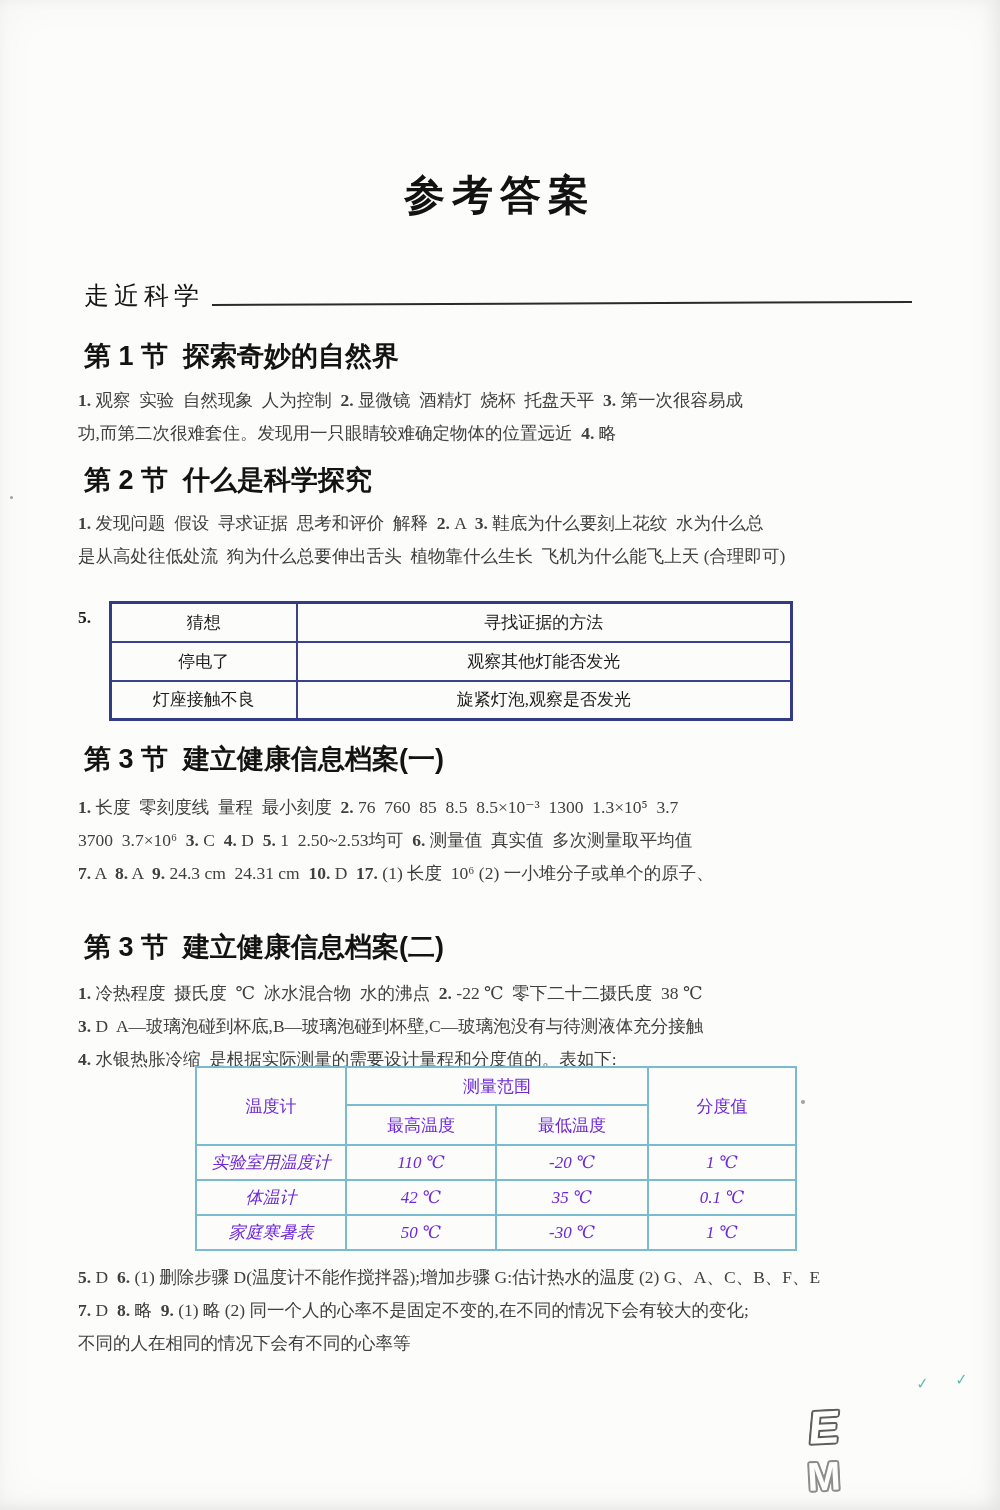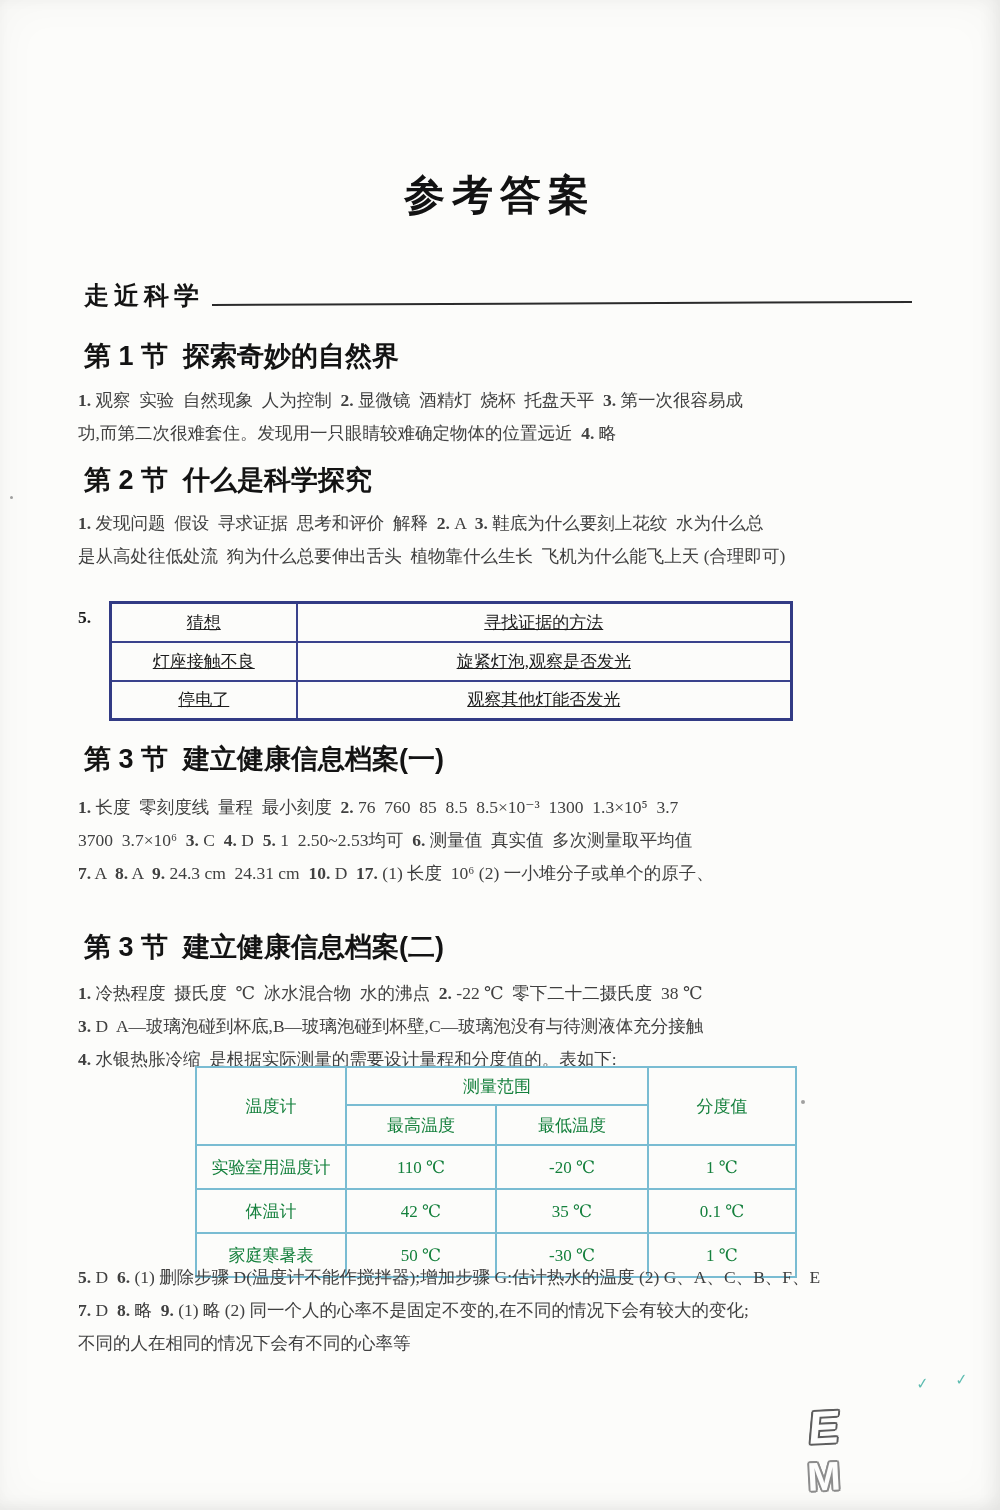--- a/index.html
+++ b/index.html
@@ -9,41 +9,41 @@
     font-family:"Liberation Serif","DejaVu Serif",serif;color:#1c1c1c;
     box-shadow:inset 0 0 45px rgba(0,0,0,.035), inset -10px 0 14px rgba(0,0,0,.04), inset 0 -8px 12px rgba(0,0,0,.03);
   }
   .title{
     position:absolute;top:168px;left:0;width:100%;text-align:center;
     font-family:Liberation Mono, monospace;
     font-weight:700;font-size:41px;letter-spacing:7px;color:#121212;
   }
   .unit{position:absolute;left:84px;right:88px;top:280px;display:flex;align-items:flex-end;}
   .unit-label{
-    font-family:"Liberation Sans","DejaVu Sans",sans-serif;font-weight:700;
+    font-family:"Liberation Sans","DejaVu Sans",sans-serif;font-weight:400;
     font-size:25px;letter-spacing:5px;color:#141414;line-height:30px;white-space:pre;
   }
   .unit-line{flex:1;border-bottom:2px solid #2b2b2b;margin-left:8px;margin-bottom:4px;transform:rotate(-0.25deg);transform-origin:left bottom;}
   .sec-h{
     position:absolute;left:84px;white-space:pre;
     font-family:"Liberation Sans","DejaVu Sans",sans-serif;font-weight:700;font-size:27px;color:#131313;
   }
   .s1h{top:338px}.s2h{top:462px}.s3ah{top:741px}.s3bh{top:929px}
   .lines{position:absolute;left:78px;width:860px;font-size:17.5px;}
   .s1l{top:384px}.s2l{top:507px}.s3al{top:791px}.s3bl{top:977px}.endl{top:1261px}
   .tline{white-space:pre;line-height:33px;color:#404040;}
   .tline b{font-weight:700;}
   .q5{position:absolute;left:78px;top:607px;font-size:17.5px;font-weight:700;}
   table{border-collapse:collapse;table-layout:fixed;}
-  .t1{position:absolute;left:109px;top:601px;width:681px;border:3px solid #323b84;text-decoration:underline;}
+  .t1{position:absolute;left:109px;top:601px;width:681px;border:3px solid #323b84;}
   .t1 th,.t1 td{border:2px solid #3a428c;text-align:center;font-weight:400;font-size:17px;padding:0;vertical-align:middle;}
   .t1 tr{height:39px;}
   .t2{position:absolute;left:195px;top:1066px;width:600px;border:2.5px solid #6fa9c6;font-size:17px;}
-  .t2 th,.t2 td{border:2px solid #79bcd2;text-align:center;font-weight:400;padding:0;vertical-align:middle;color:#15803d;}
-  .t2 tr.h1{height:38px;}.t2 tr.h2{height:40px;}.t2 tr.dr{height:44px;}
+  .t2 th,.t2 td{border:2px solid #79bcd2;text-align:center;font-weight:400;padding:0;vertical-align:middle;color:#6d28d9;}
+  .t2 tr.h1{height:38px;}.t2 tr.h2{height:40px;}.t2 tr.dr{height:35px;font-style:italic;}
   .checks{
     position:absolute;left:916px;top:1372px;color:#43b2a4;font-size:15px;
     letter-spacing:11px;transform:rotate(-6deg);font-family:"DejaVu Sans",sans-serif;opacity:.85;
   }
   .wm{position:absolute;left:810px;top:1404px;transform:rotate(-3deg);line-height:1;}
   .wm-ch{
     font-family:"Liberation Sans","DejaVu Sans",sans-serif;font-weight:800;color:#fdfdfc;
     text-shadow:-2px 0 #5e5e5e,2px 0 #5e5e5e,0 -2px #5e5e5e,0 2px #5e5e5e,
       -1.5px -1.5px #5e5e5e,1.5px 1.5px #5e5e5e,-1.5px 1.5px #5e5e5e,1.5px -1.5px #5e5e5e;
   }
@@ -84,26 +84,26 @@
     <colgroup>
         <col style="width:186px">
         <col style="width:495px">
       </colgroup>
     <tbody>
         <tr>
       <td>猜想</td>
       <td>寻找证据的方法</td>
     </tr>
     <tr>
+      <td>停电了</td>
+      <td>观察其他灯能否发光</td>
+    </tr>
+    <tr>
       <td>灯座接触不良</td>
       <td>旋紧灯泡,观察是否发光</td>
-    </tr>
-    <tr>
-      <td>停电了</td>
-      <td>观察其他灯能否发光</td>
     </tr>
   </tbody>
     </table>
 
   <div class="sec-h s3ah">第 3 节  建立健康信息档案(一)</div>
   <div class="lines s3al">
       <div class="tline"><b>1.</b><span> 长度  零刻度线  量程  最小刻度  </span><b>2.</b><span> 76  760  85  8.5  8.5×10⁻³  1300  1.3×10⁵  3.7</span></div>
       <div class="tline"><span>3700  3.7×10⁶  </span><b>3.</b><span> C  </span><b>4.</b><span> D  </span><b>5.</b><span> 1  2.50~2.53均可  </span><b>6.</b><span> 测量值  真实值  多次测量取平均值</span></div>
       <div class="tline"><b>7.</b><span> A  </span><b>8.</b><span> A  </span><b>9.</b><span> 24.3 cm  24.31 cm  </span><b>10.</b><span> D  </span><b>17.</b><span> (1) 长度  10⁶ (2) 一小堆分子或单个的原子、</span></div>
     </div>

